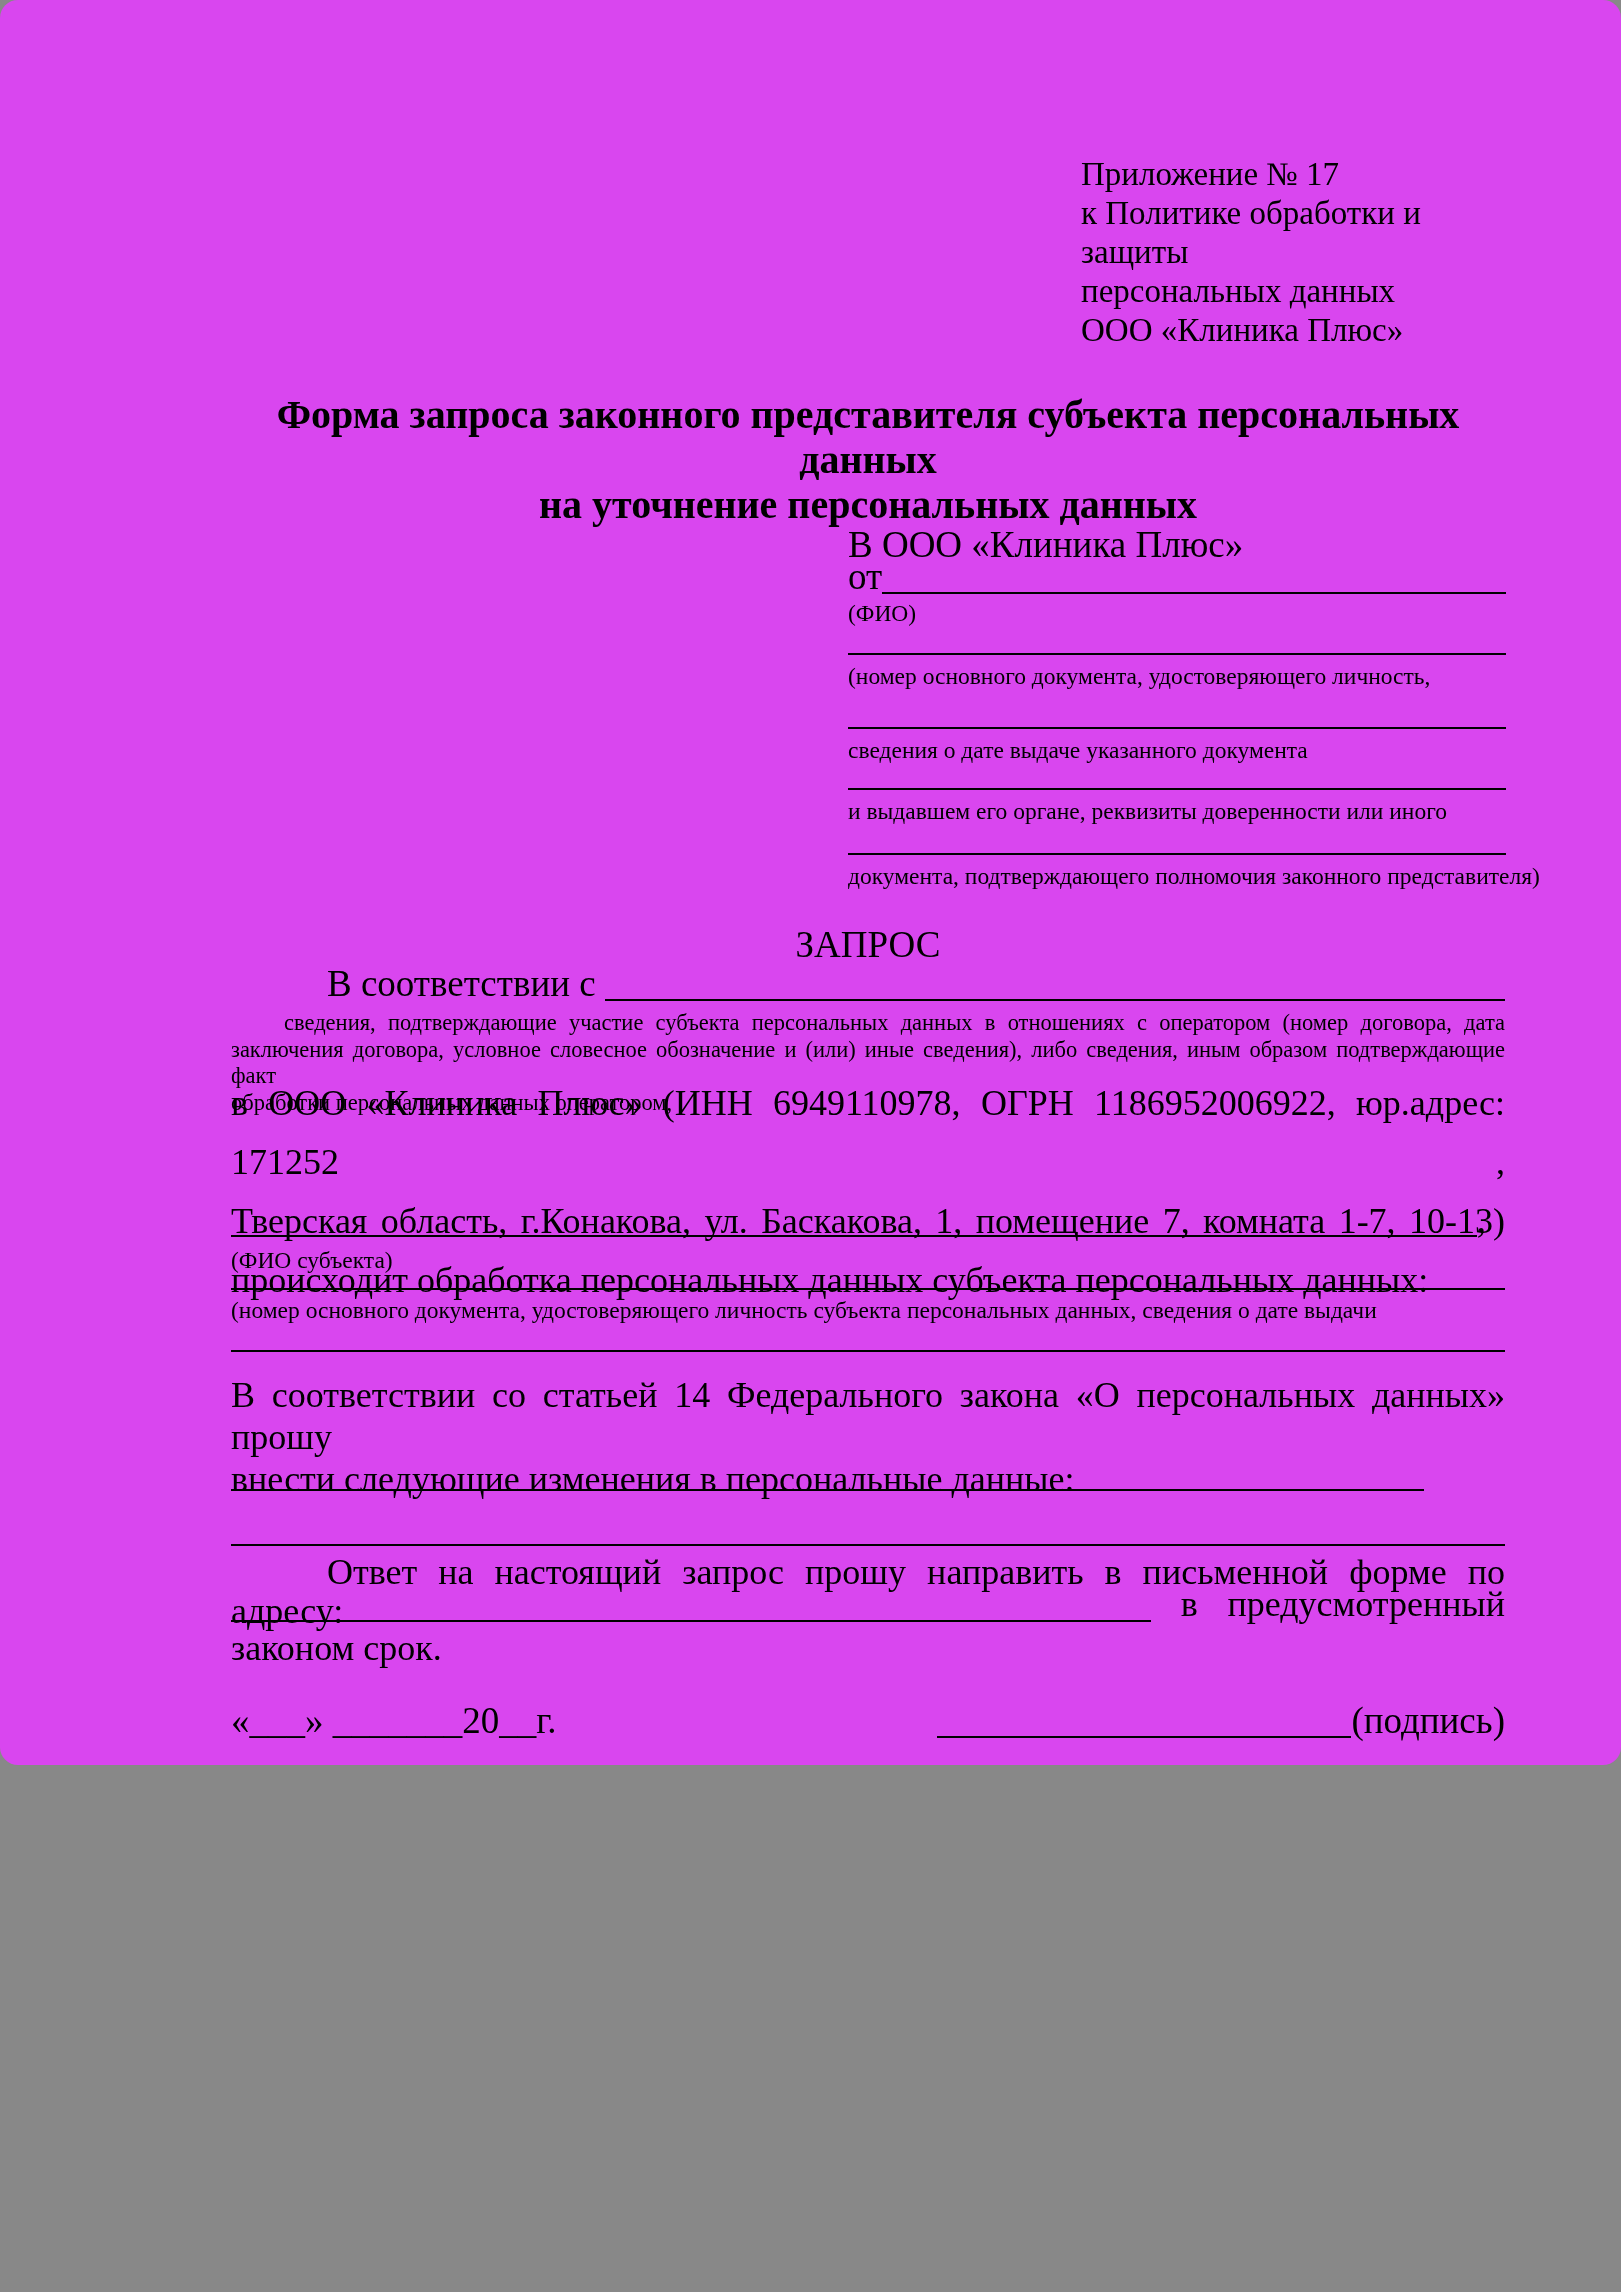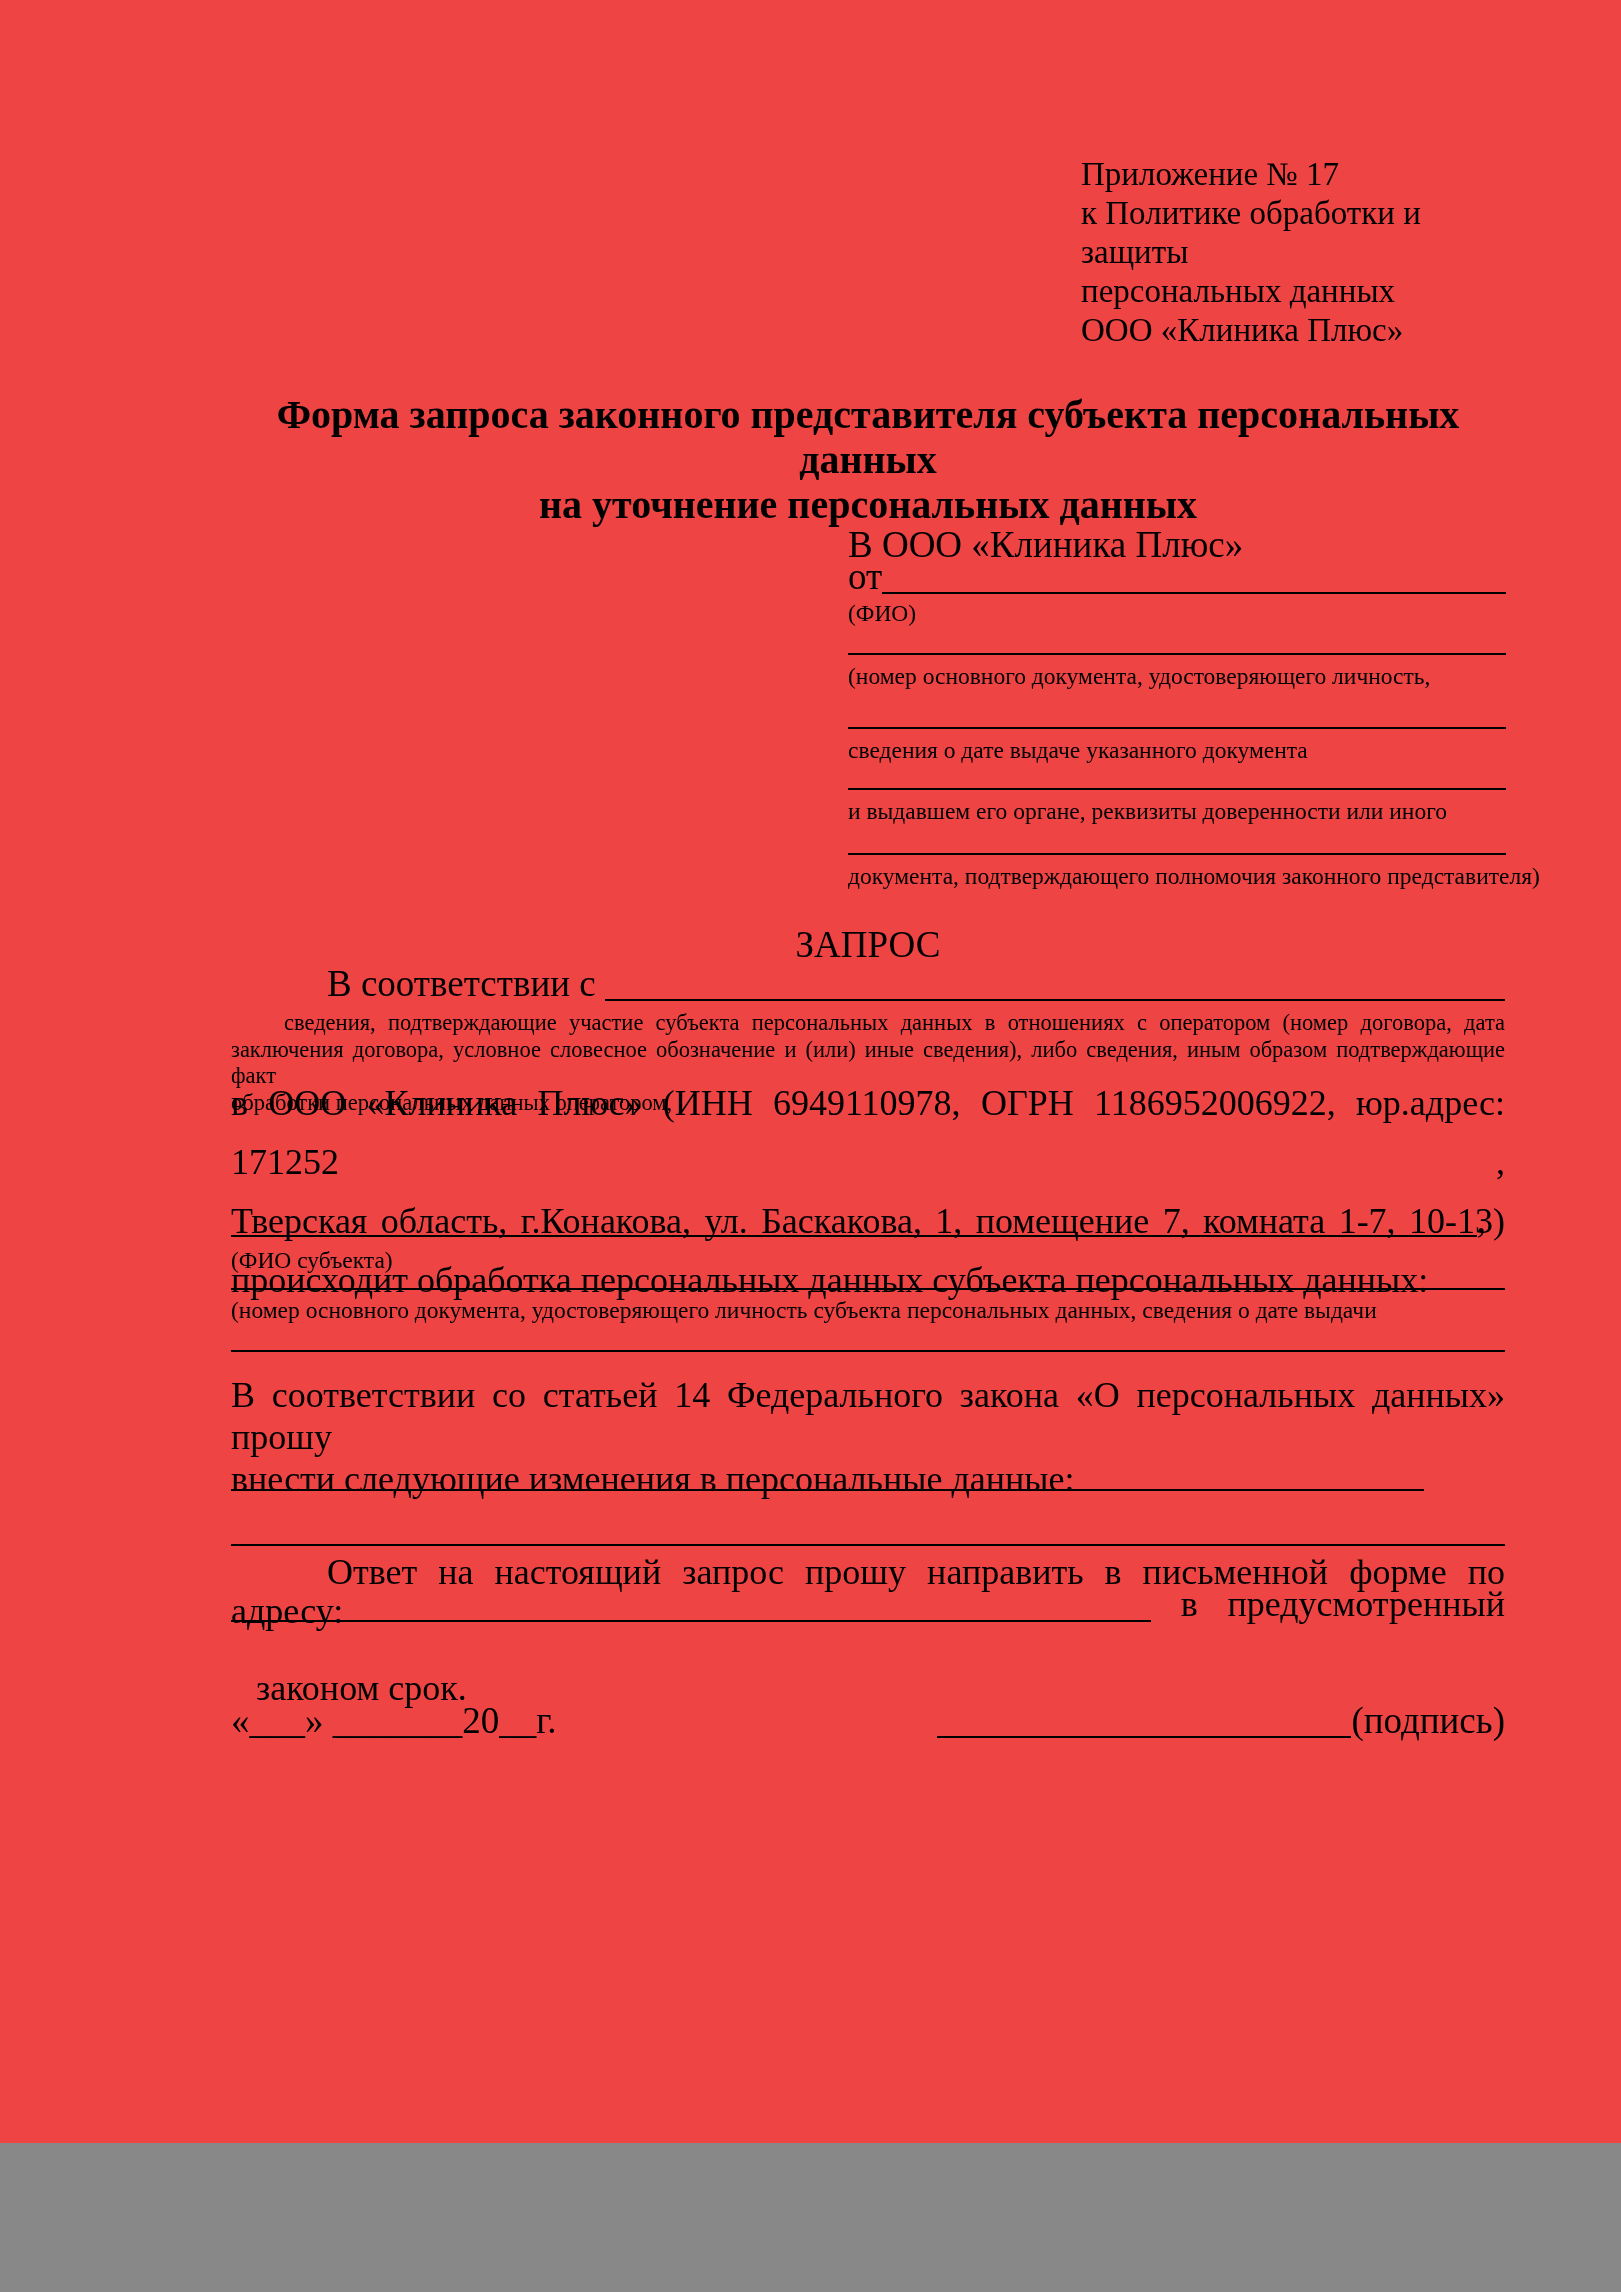--- a/index.html
+++ b/index.html
@@ -1,22 +1,23 @@
 <!DOCTYPE html>
 <html><head>
 <meta charset="utf-8">
 <style>
   html,body{margin:0;padding:0;background:#888;}
   #page{
     position:relative;
-    width:1621px;height:2143px;
-    background:#ef4444;
+    width:1621px;height:1765px;
+    background:#d946ef;
     font-family:"Liberation Serif","DejaVu Serif",serif;
     color:#000;
     overflow:hidden;
+    border-radius:18px;
   }
   #content{position:absolute;left:231px;top:0;width:1274px;height:100%;}
   .abs{position:absolute;}
   .t38{font-size:37px;line-height:1.1;}
   .t37{font-size:36px;}
   .t34{font-size:33px;line-height:39px;}
   .cap{font-size:23.5px;line-height:1.15;text-align:left;white-space:nowrap;}
   .fn{font-size:22.5px;line-height:26.5px;}
   .bold{font-weight:bold;}
   .center{text-align:center;}
@@ -104,21 +105,21 @@
 
     <div class="abs hr" style="left:0;top:1489px;width:1193px;"></div>
     <div class="abs hr" style="left:0;top:1544px;width:1274px;"></div>
 
     <div class="abs t37 jline" style="left:0;top:1553px;width:1274px;text-indent:96px;line-height:39px;">Ответ  на  настоящий  запрос  прошу  направить  в  письменной  форме  по  адресу:</div>
     <div class="abs row t37" style="left:0;top:1590px;width:1274px;height:35px;justify-content:space-between;">
       <span class="uline" style="width:920px;margin-bottom:2.9px;"></span>
       <span>в</span>
       <span>предусмотренный</span>
     </div>
-    <div class="abs t37" style="left:0;top:1667px;margin-left:25px;">законом срок.</div>
+    <div class="abs t37" style="left:0;top:1627px;">законом срок.</div>
 
     <div class="abs row t38" style="left:0;top:1705px;width:1274px;height:37px;justify-content:space-between;">
       <span>«___» _______20__г.</span>
       <span class="row" style="height:37px;margin-top:44px;">
         <span class="uline" style="width:414px;margin-bottom:3.9px;"></span>
         <span>(подпись)</span>
       </span>
     </div>
 
   </div>

